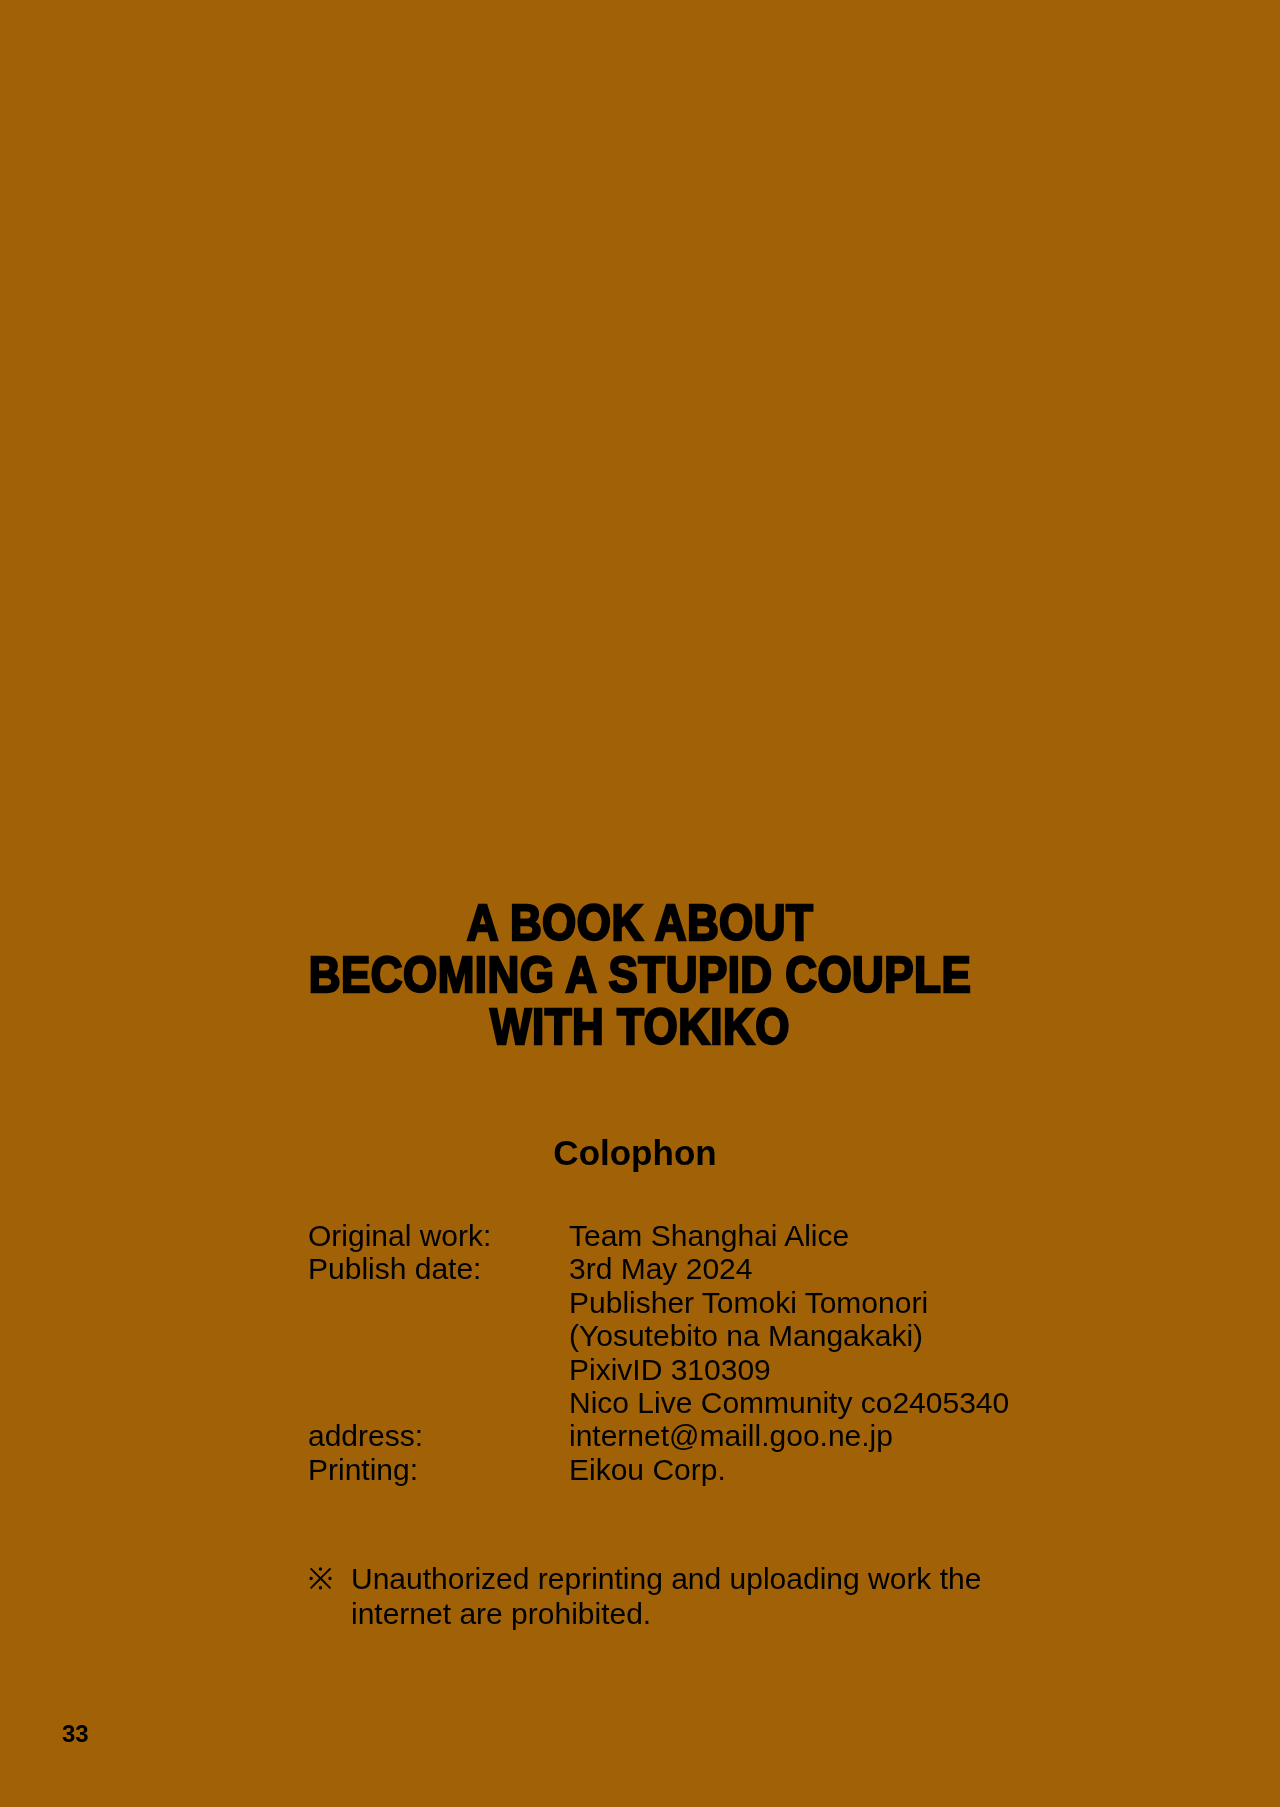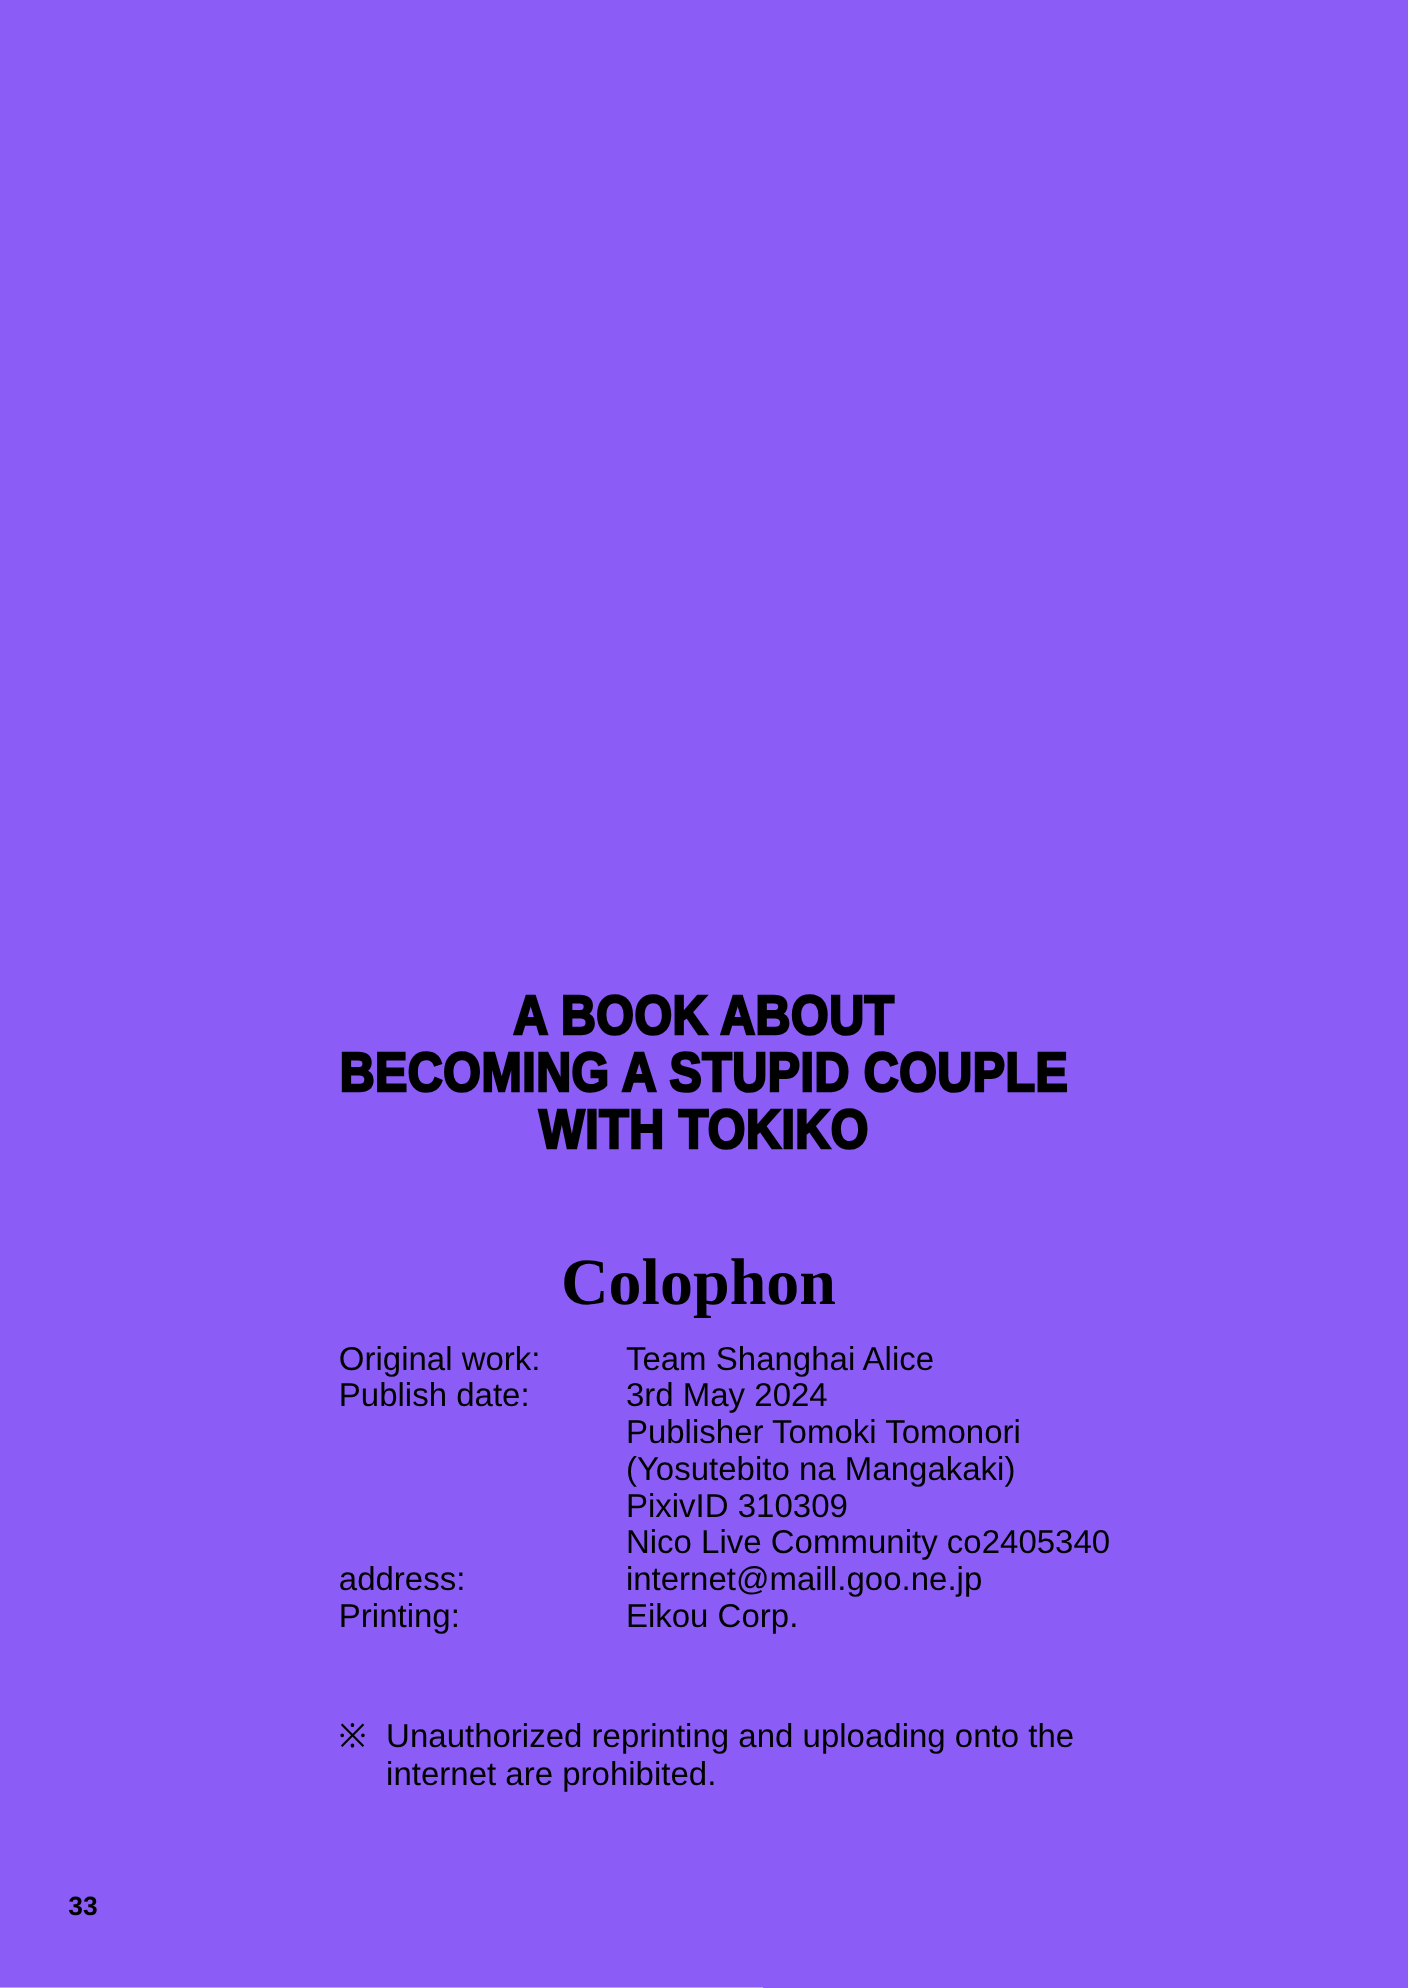--- a/index.html
+++ b/index.html
@@ -4,21 +4,21 @@
 <style>
   html, body {
     margin: 0;
     padding: 0;
     background: #ffffff;
   }
   .page {
     position: relative;
     width: 1280px;
     height: 1807px;
-    background: #8b5cf6;
+    background: #a16207;
     color: #000000;
     font-family: "Liberation Sans", sans-serif;
     overflow: hidden;
   }
 
   
   .book-title {
     position: absolute;
     left: 0;
     right: 0;
@@ -37,24 +37,23 @@
     white-space: nowrap;
   }
 
   
   .colophon-heading {
     position: absolute;
     left: 0;
     right: 10px;
     top: 1135px;
     text-align: center;
-    font-size: 60px;
+    font-size: 35px;
     line-height: 1;
     font-weight: bold;
-    font-family: Liberation Serif, serif;
   }
 
   
   .colophon-table {
     position: absolute;
     left: 308px;
     top: 1219px;
     font-size: 30px;
     line-height: 33.4px;
   }
@@ -134,20 +133,20 @@
     </div>
     <div class="colophon-row">
       <span class="label">Printing:</span>
       <span class="value">Eikou Corp.</span>
     </div>
   </div>
 
   <div class="reprint-note">
     <span class="marker">※</span>
     <span class="note-text">
-      <div class="note-line">Unauthorized reprinting and uploading onto the</div>
+      <div class="note-line">Unauthorized reprinting and uploading work the</div>
       <div class="note-line">internet are prohibited.</div>
     </span>
   </div>
 
   <div class="page-number">33</div>
 
 </div>
 
 </body></html>

